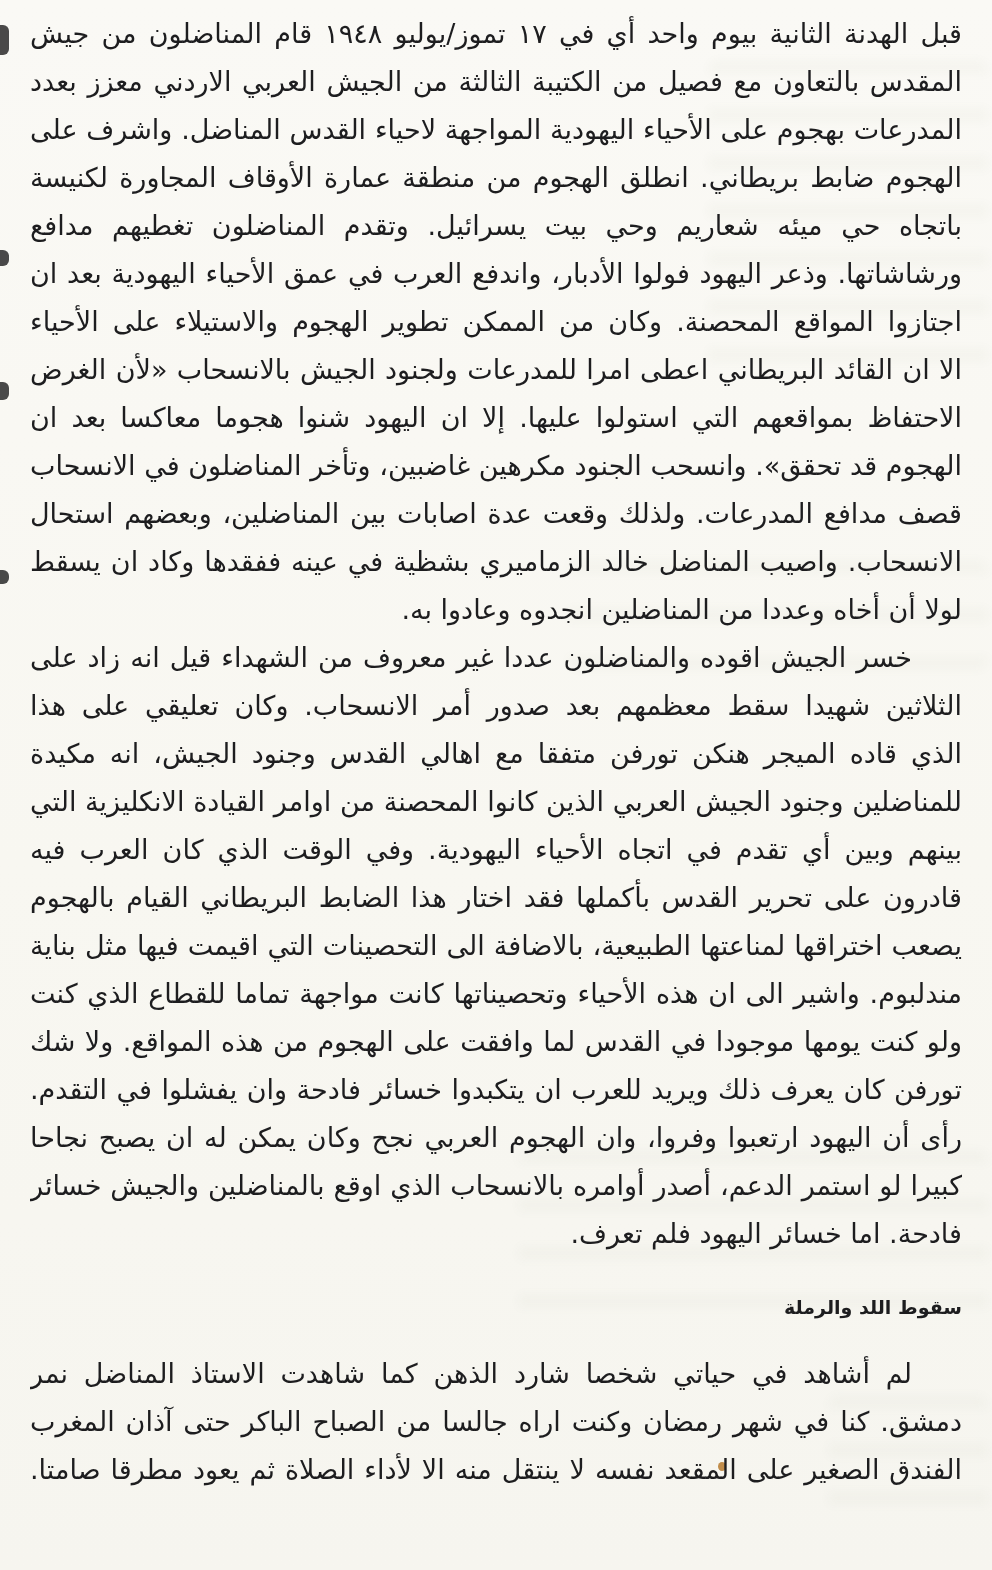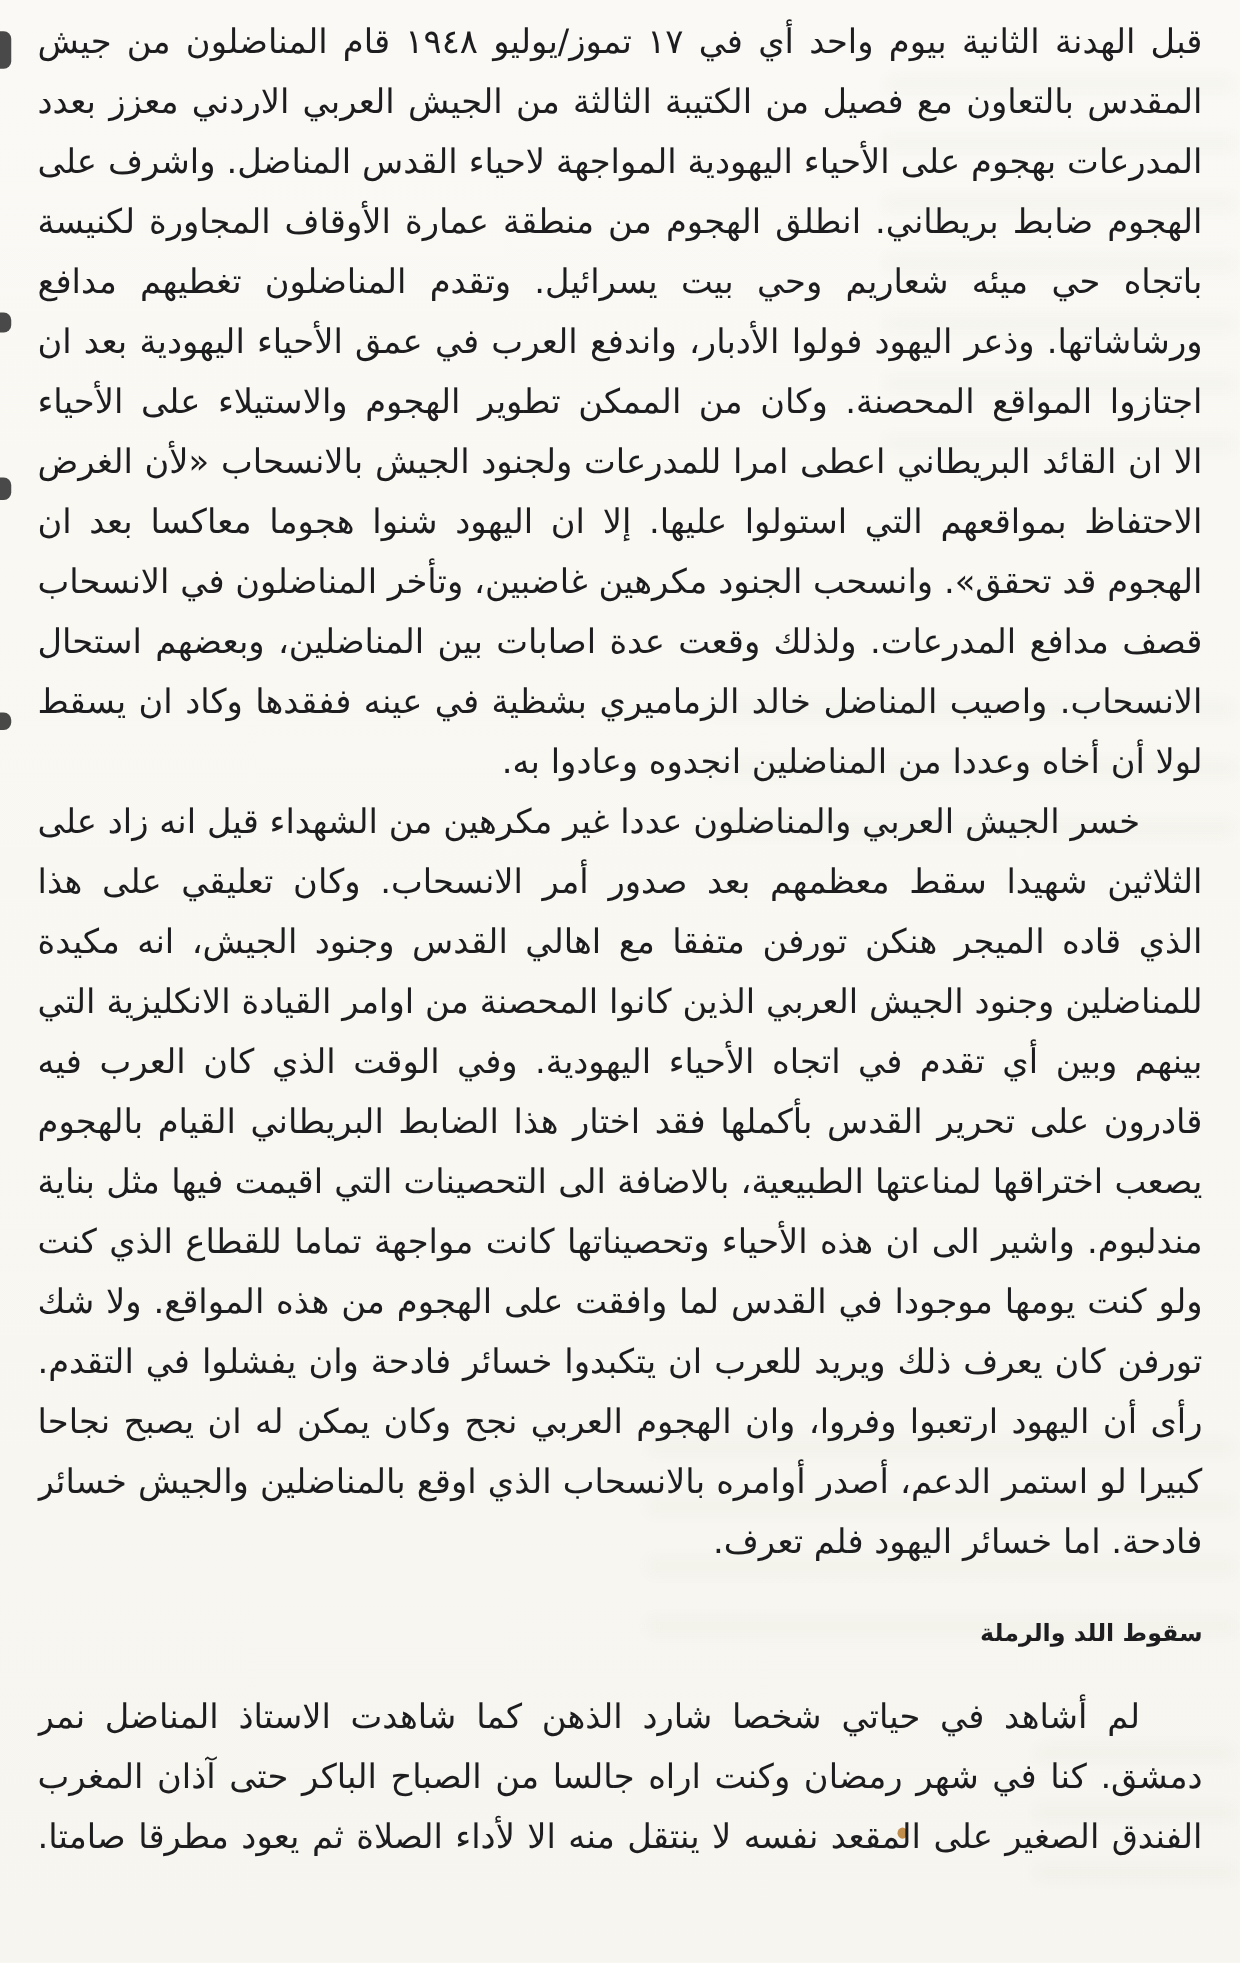--- a/index.html
+++ b/index.html
@@ -121,21 +121,21 @@
       <div class="line">اجتازوا المواقع المحصنة. وكان من الممكن تطوير الهجوم والاستيلاء على الأحياء اليهودية،</div>
       <div class="line">الا ان القائد البريطاني اعطى امرا للمدرعات ولجنود الجيش بالانسحاب «لأن الغرض من</div>
       <div class="line">الاحتفاظ بمواقعهم التي استولوا عليها. إلا ان اليهود شنوا هجوما معاكسا بعد ان توقف</div>
       <div class="line">الهجوم قد تحقق». وانسحب الجنود مكرهين غاضبين، وتأخر المناضلون في الانسحاب محاولين</div>
       <div class="line">قصف مدافع المدرعات. ولذلك وقعت عدة اصابات بين المناضلين، وبعضهم استحال عليه</div>
       <div class="line">الانسحاب. واصيب المناضل خالد الزماميري بشظية في عينه ففقدها وكاد ان يسقط بيد اليهود</div>
       <div class="line last">لولا أن أخاه وعددا من المناضلين انجدوه وعادوا به.</div>
     </div>
 
     <div class="para">
-      <div class="line indent">خسر الجيش العربي والمناضلون عددا غير مكرهين من الشهداء قيل انه زاد على</div>
+      <div class="line indent">خسر الجيش اقوده والمناضلون عددا غير معروف من الشهداء قيل انه زاد على</div>
       <div class="line">الثلاثين شهيدا سقط معظمهم بعد صدور أمر الانسحاب. وكان تعليقي على هذا الهجوم</div>
       <div class="line">الذي قاده الميجر هنكن تورفن متفقا مع اهالي القدس وجنود الجيش، انه مكيدة دبرت</div>
       <div class="line">للمناضلين وجنود الجيش العربي الذين كانوا المحصنة من اوامر القيادة الانكليزية التي تحول</div>
       <div class="line">بينهم وبين أي تقدم في اتجاه الأحياء اليهودية. وفي الوقت الذي كان العرب فيه يشعرون انهم</div>
       <div class="line">قادرون على تحرير القدس بأكملها فقد اختار هذا الضابط البريطاني القيام بالهجوم على اماكن</div>
       <div class="line">يصعب اختراقها لمناعتها الطبيعية، بالاضافة الى التحصينات التي اقيمت فيها مثل بناية</div>
       <div class="line">مندلبوم. واشير الى ان هذه الأحياء وتحصيناتها كانت مواجهة تماما للقطاع الذي كنت اقوده،</div>
       <div class="line">ولو كنت يومها موجودا في القدس لما وافقت على الهجوم من هذه المواقع. ولا شك ان هنكن</div>
       <div class="line">تورفن كان يعرف ذلك ويريد للعرب ان يتكبدوا خسائر فادحة وان يفشلوا في التقدم. لكنه لما</div>
       <div class="line">رأى أن اليهود ارتعبوا وفروا، وان الهجوم العربي نجح وكان يمكن له ان يصبح نجاحا</div>

